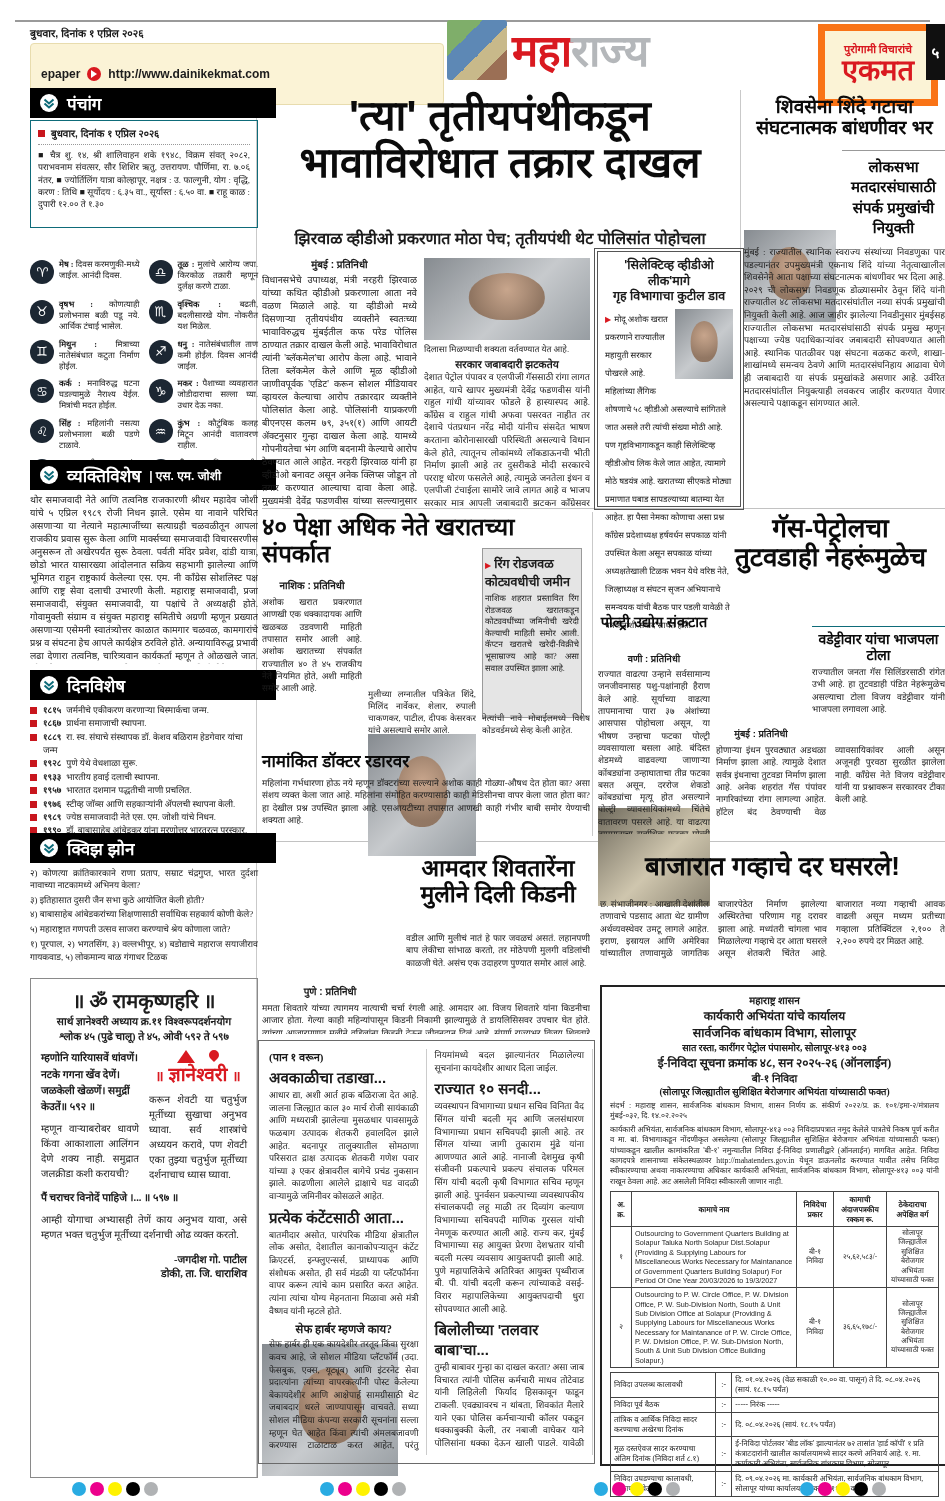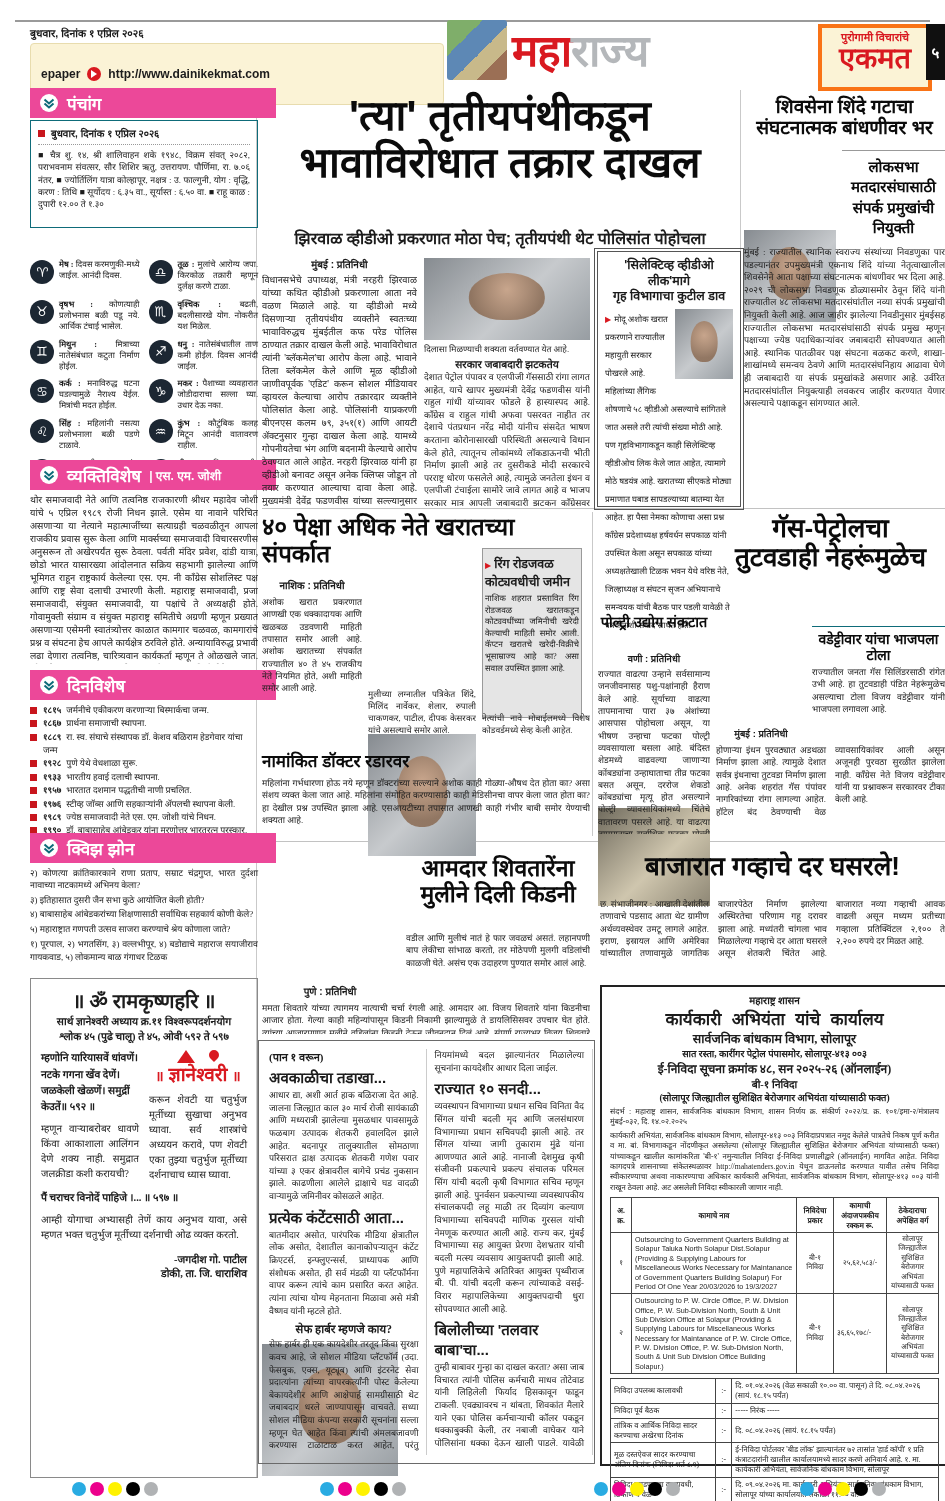--- a/index.html
+++ b/index.html
@@ -13,26 +13,26 @@
   .topline{position:absolute;left:15px;top:20px;width:915px;height:2px;background:#9a9a9a;}
   .dateline{font-size:10.5px;font-weight:bold;}
   .epaper{display:flex;align-items:center;gap:7px;background:#fbf3d6;border:1px solid #e8dcae;border-radius:4px;padding:16px 10px;height:28px;}
   .epaper .lbl{font-size:12px;font-weight:bold;}
   .epaper .url{font-size:12px;font-weight:bold;}
   .linkdot{width:14px;height:14px;border-radius:50%;background:#d91920;display:inline-flex;align-items:center;justify-content:center;}
   .linkdot i{display:block;width:0;height:0;border-left:6px solid #fff;border-top:4px solid transparent;border-bottom:4px solid transparent;}
   .collage{background:linear-gradient(135deg,#7fae6a 0 30%,#5d88b5 30% 55%,#c8b98a 55% 75%,#9b6f55 75%);border-radius:3px;}
   .mast{font-weight:900;font-size:44px;line-height:58px;letter-spacing:-1px;}
   .mast .r{color:#d91920;} .mast .g{color:#b4b7ba;}
-  .brandbox{background:#fbf3d6;border:4px solid #f97316;text-align:center;padding-top:3px;}
+  .brandbox{background:#fbf3d6;border:7px solid #f97316;text-align:center;padding-top:12px;}
   .brandbox .tag{color:#d91920;font-size:11px;font-weight:bold;line-height:1.1;}
   .brandbox .nm{color:#d91920;font-size:29px;font-weight:900;line-height:1.05;}
   .pagenum{background:#101010;color:#fff;display:flex;align-items:center;justify-content:center;font-size:15px;font-weight:bold;}
   
-  .sec-head{background:#ec4899;color:#fff;display:flex;align-items:center;gap:8px;padding:0 9px;height:30px;}
+  .sec-head{background:#000000;color:#fff;display:flex;align-items:center;gap:8px;padding:0 9px;height:30px;}
   .sec-head .t{font-family:"Liberation Sans",sans-serif;font-weight:bold;font-size:17px;}
   .sec-head .sub{font-family:"Liberation Sans",sans-serif;font-size:12px;font-weight:bold;}
   .chev{flex:0 0 auto;width:20px;height:20px;}
   
   .jt{font-size:9.3px;line-height:1.4;text-align:justify;overflow:hidden;}
   .byline{font-family:"Liberation Sans",sans-serif;font-weight:bold;font-size:10px;text-align:center;}
   .newsh{font-family:"Liberation Sans",sans-serif;font-weight:900;color:#0b0b0b;line-height:1.12;}
   .bullet{display:inline-block;width:7px;height:7px;background:#c8161d;margin-right:6px;flex:0 0 auto;}
   .photo{background:linear-gradient(135deg,#868b90,#c7cacd 55%,#979da2);position:relative;overflow:hidden;}
   .photo.portrait::after{content:"";position:absolute;left:50%;top:18%;width:46%;height:58%;transform:translateX(-50%);
@@ -68,21 +68,21 @@
   
   .contbox{border:1px solid #6a6a6a;padding:8px 10px;column-count:2;column-gap:16px;column-rule:1px solid #ccc;}
   .contbox .lab{font-size:11px;font-weight:bold;}
   .contbox h4{font-family:"Liberation Sans",sans-serif;font-weight:900;font-size:15px;margin:3px 0 2px;}
   .contbox h5{font-size:11.5px;font-weight:bold;text-align:center;margin:4px 0 2px;}
   .contbox p{font-size:8.9px;line-height:1.42;text-align:justify;margin:0 0 4px;}
   
   .tender{border:2px solid #222;padding:6px 8px;background:#fff;}
   .tc{text-align:center;}
   .tender .g1{font-size:10px;font-weight:bold;}
-  .tender .g2{font-size:17px;font-weight:900;font-family:Liberation Mono, monospace;}
+  .tender .g2{font-size:12px;font-weight:900;}
   .tender .g3{font-size:12.5px;font-weight:bold;}
   .tender .g4{font-size:9.5px;font-weight:bold;}
   .tender .g5{font-size:12px;font-weight:bold;}
   .tender .g6{font-size:10.5px;font-weight:bold;}
   .tender .g7{font-size:9.5px;font-weight:bold;}
   .tender .small{font-size:7.7px;line-height:1.35;text-align:justify;margin-top:3px;}
   .ttab{width:100%;border-collapse:collapse;margin-top:4px;}
   .ttab th,.ttab td{border:1px solid #444;padding:2px 3px;vertical-align:middle;}
   .ttab th{font-size:7.5px;font-weight:bold;text-align:center;}
   .ttab td{font-size:7.2px;line-height:1.3;}
@@ -411,21 +411,21 @@
           <td style="text-align:center;width:14px;">१</td>
           <td class="en" style="width:158px;">Outsourcing to Government Quarters Building at Solapur Taluka North Solapur Dist.Solapur (Providing &amp; Supplying Labours for Miscellaneous Works Necessary for Maintanance of Government Quarters Building Solapur) For Period Of One Year 20/03/2026 to 19/3/2027</td>
           <td style="text-align:center;width:30px;">बी-१ निविदा</td>
           <td style="text-align:center;width:46px;">२५,६२,५८३/-</td>
           <td style="text-align:center;">सोलापूर जिल्ह्यातील सुशिक्षित बेरोजगार अभियंता यांच्यासाठी फक्त</td>
         </tr>
           <tr>
           <td style="text-align:center;width:14px;">२</td>
           <td class="en" style="width:158px;">Outsourcing to P. W. Circle Office, P. W. Division Office, P. W. Sub-Division North, South &amp; Unit Sub Division Office at Solapur (Providing &amp; Supplying Labours for Miscellaneous Works Necessary for Maintanance of P. W. Circle Office, P. W. Division Office, P. W. Sub-Division North, South &amp; Unit Sub Division Office Building Solapur.)</td>
           <td style="text-align:center;width:30px;">बी-१ निविदा</td>
-          <td style="text-align:left;width:46px;">३६,६५,१७८/-</td>
+          <td style="text-align:center;width:46px;">३६,६५,१७८/-</td>
           <td style="text-align:center;">सोलापूर जिल्ह्यातील सुशिक्षित बेरोजगार अभियंता यांच्यासाठी फक्त</td>
         </tr>
         </tbody>
     </table>
     <table class="itab">
       <tbody>
 
       <tr>
           <td style="width:32%;">निविदा उपलब्ध कालावधी</td>
           <td style="width:5%;text-align:center;">:-</td>

